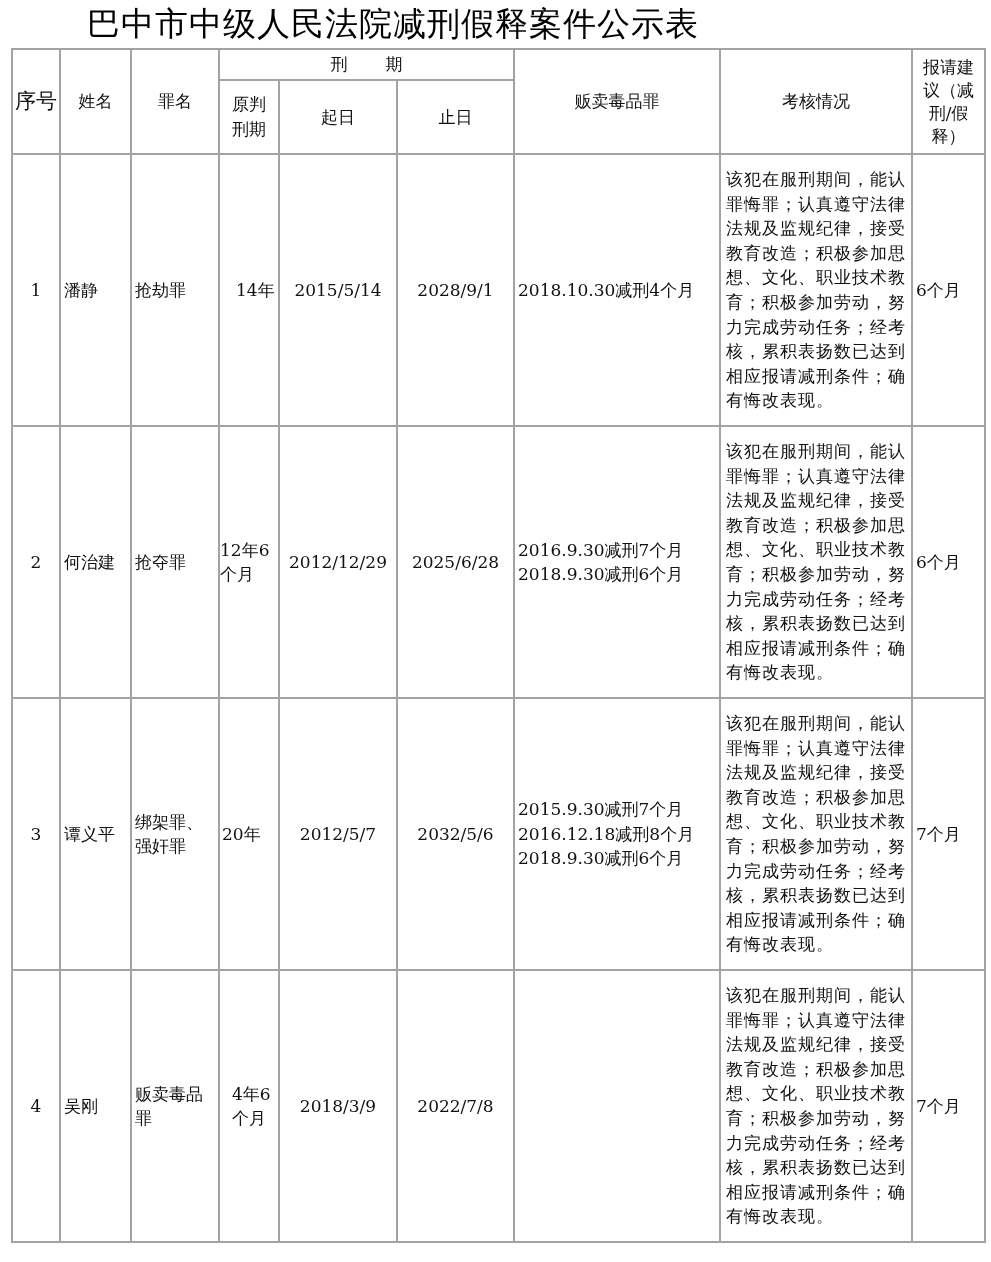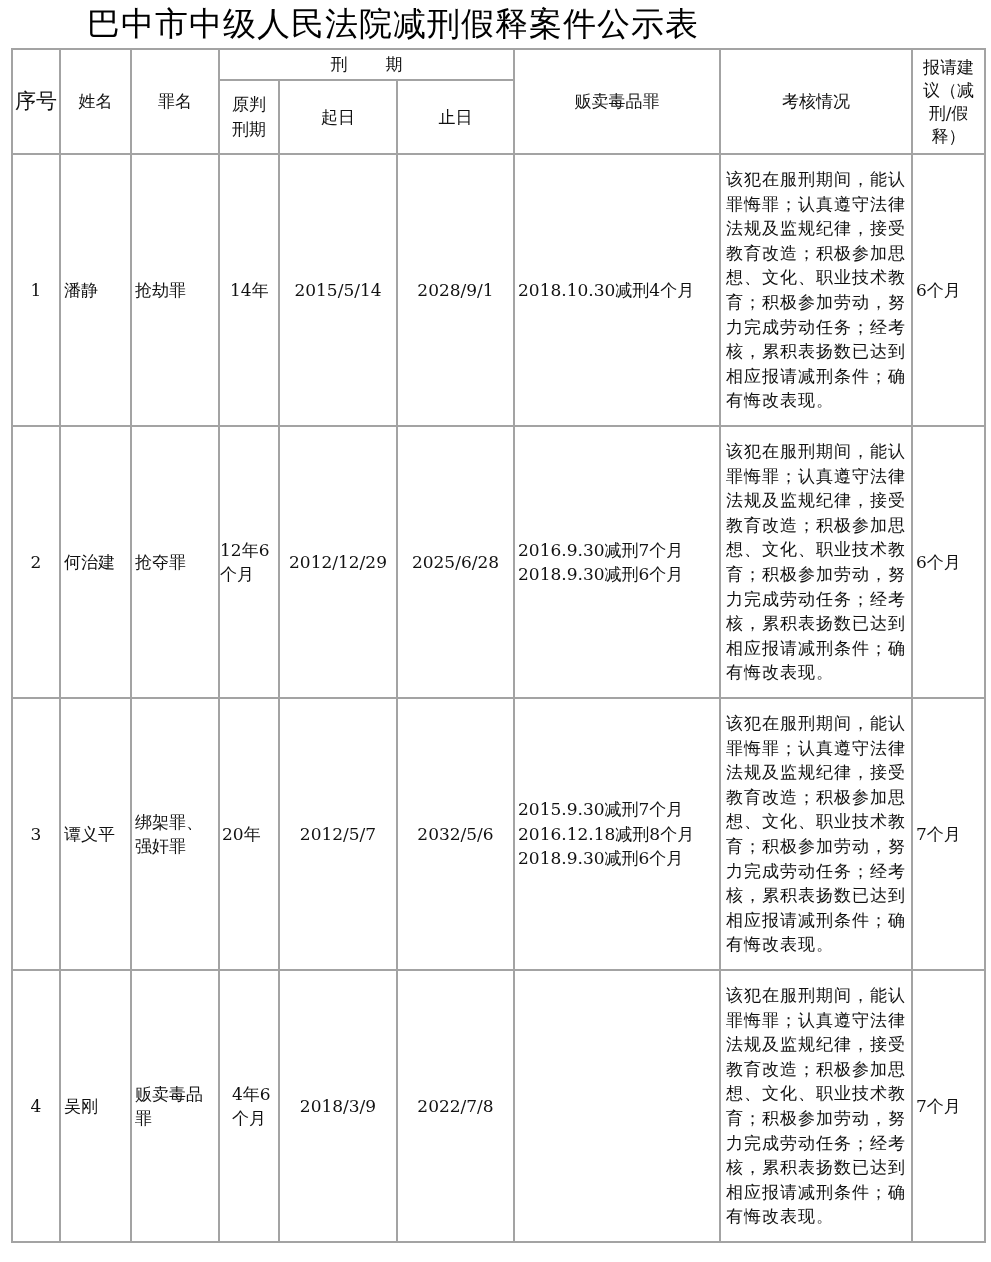--- a/index.html
+++ b/index.html
@@ -53,21 +53,21 @@
       <th class="narrow" style="line-height:25px">原判刑期</th>
       <th>起日</th>
       <th>止日</th>
     </tr>
   </thead>
   <tbody id="rows">
   <tr class="row">
     <td class="c">1</td>
     <td class="l">潘静</td>
     <td class="l">抢劫罪</td>
-    <td class="l" style="padding-left:10px">14年</td>
+    <td class="l" style="padding-left:16px">14年</td>
     <td class="c">2015/5/14</td>
     <td class="c">2028/9/1</td>
     <td class="l">
           <div>2018.10.30减刑4个月</div>
         </td>
     <td class="assess">该犯在服刑期间，能认罪悔罪；认真遵守法律法规及监规纪律，接受教育改造；积极参加思想、文化、职业技术教育；积极参加劳动，努力完成劳动任务；经考核，累积表扬数已达到相应报请减刑条件；确有悔改表现。</td>
     <td class="l">6个月</td>
   </tr>
 
   <tr class="row">

